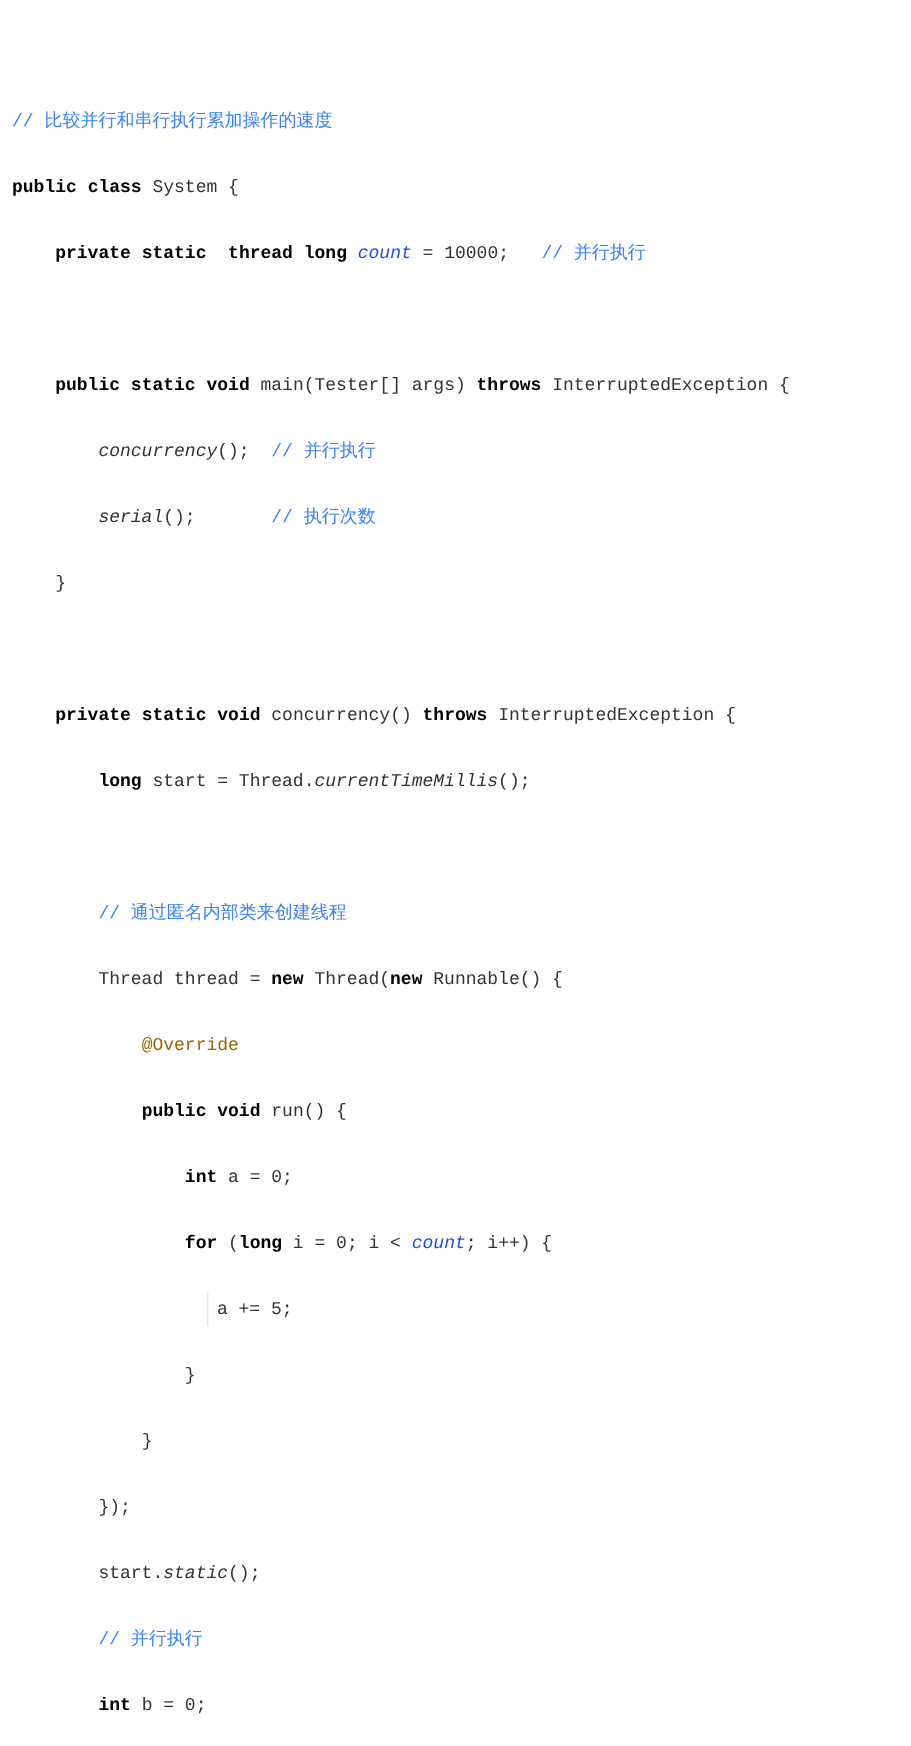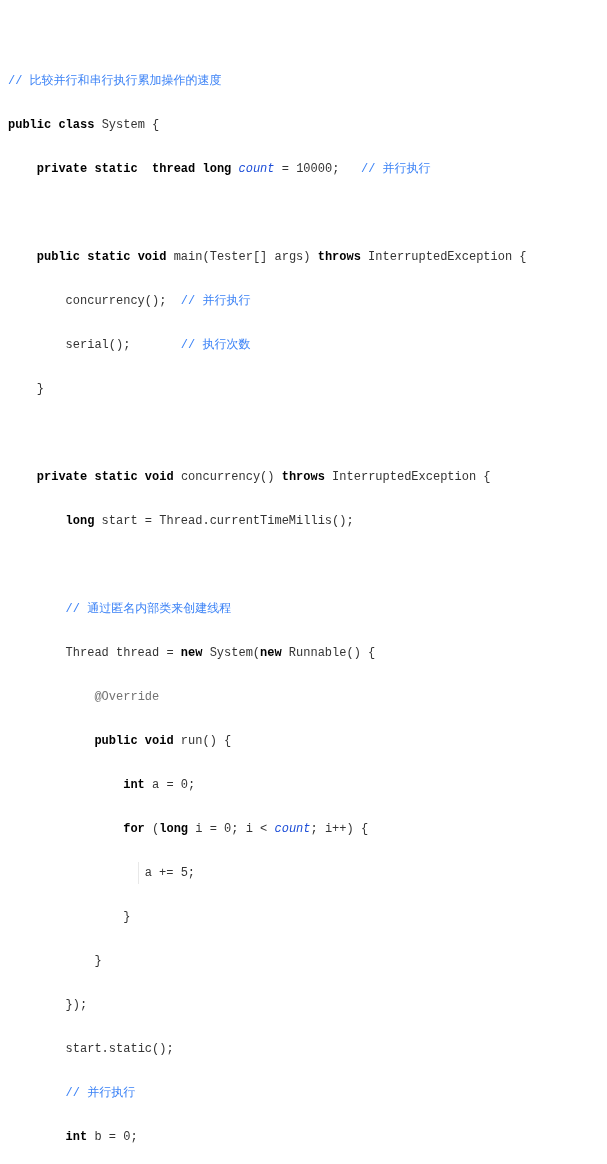--- a/index.html
+++ b/index.html
@@ -19,41 +19,41 @@
     display: inline-block;
     width: 4px;
     border-left: 1px solid #e8e8e8;
     margin-right: 2px;
     vertical-align: top;
     height: 22px;
   }
   .cmnt { color: #3b82f6; text-align: right; }
   .kw   { color: #000000; font-weight: bold; }
   .fld  { color: #1d4ed8; font-style: italic; }
-  .call { }
-  .ann  { color: #737373; }
+  .call { font-style: italic; }
+  .ann  { color: #a16207; }
 </style>
 </head>
 <body>
 
 
 <span class="line"><span class="cmnt">// 比较并行和串行执行累加操作的速度</span></span>
 <span class="line"><span class="kw">public</span> <span class="kw">class</span> <span>System {</span></span>
 <span class="line">    <span class="kw">private</span> <span class="kw">static</span>  <span class="kw">thread</span> <span class="kw">long</span> <span class="fld">count</span><span> = </span><span>10000</span><span>;</span>   <span class="cmnt">// 并行执行</span></span>
 <span class="line"> </span>
 <span class="line">    <span class="kw">public</span> <span class="kw">static</span> <span class="kw">void</span> <span>main(Tester[] args) </span><span class="kw">throws</span><span> InterruptedException {</span></span>
 <span class="line">        <span class="call">concurrency</span><span>();</span>  <span class="cmnt">// 并行执行</span></span>
 <span class="line">        <span class="call">serial</span><span>();</span>       <span class="cmnt">// 执行次数</span></span>
 <span class="line">    <span>}</span></span>
 <span class="line"> </span>
 <span class="line">    <span class="kw">private</span> <span class="kw">static</span> <span class="kw">void</span> <span>concurrency() </span><span class="kw">throws</span><span> InterruptedException {</span></span>
 <span class="line">        <span class="kw">long</span><span> start = Thread.</span><span class="call">currentTimeMillis</span><span>();</span></span>
 <span class="line"> </span>
 <span class="line">        <span class="cmnt">// 通过匿名内部类来创建线程</span></span>
-<span class="line">        <span>Thread thread = </span><span class="kw">new</span><span> System(</span><span class="kw">new</span><span> Runnable() {</span></span>
+<span class="line">        <span>Thread thread = </span><span class="kw">new</span><span> Thread(</span><span class="kw">new</span><span> Runnable() {</span></span>
 <span class="line">            <span class="ann">@Override</span></span>
 <span class="line">            <span class="kw">public</span> <span class="kw">void</span><span> run() {</span></span>
 <span class="line">                <span class="kw">int</span><span> a = </span><span>0</span><span>;</span></span>
 <span class="line">                <span class="kw">for</span><span> (</span><span class="kw">long</span><span> i = </span><span>0</span><span>; i &lt; </span><span class="fld">count</span><span>; i++) {</span></span>
 <span class="line">                  <span class="gutter"></span><span>a += </span><span>5</span><span>;</span></span>
 <span class="line">                <span>}</span></span>
 <span class="line">            <span>}</span></span>
 <span class="line">        <span>});</span></span>
 <span class="line">        <span>start.</span><span class="call">static</span><span>();</span></span>
 <span class="line">        <span class="cmnt">// 并行执行</span></span>

